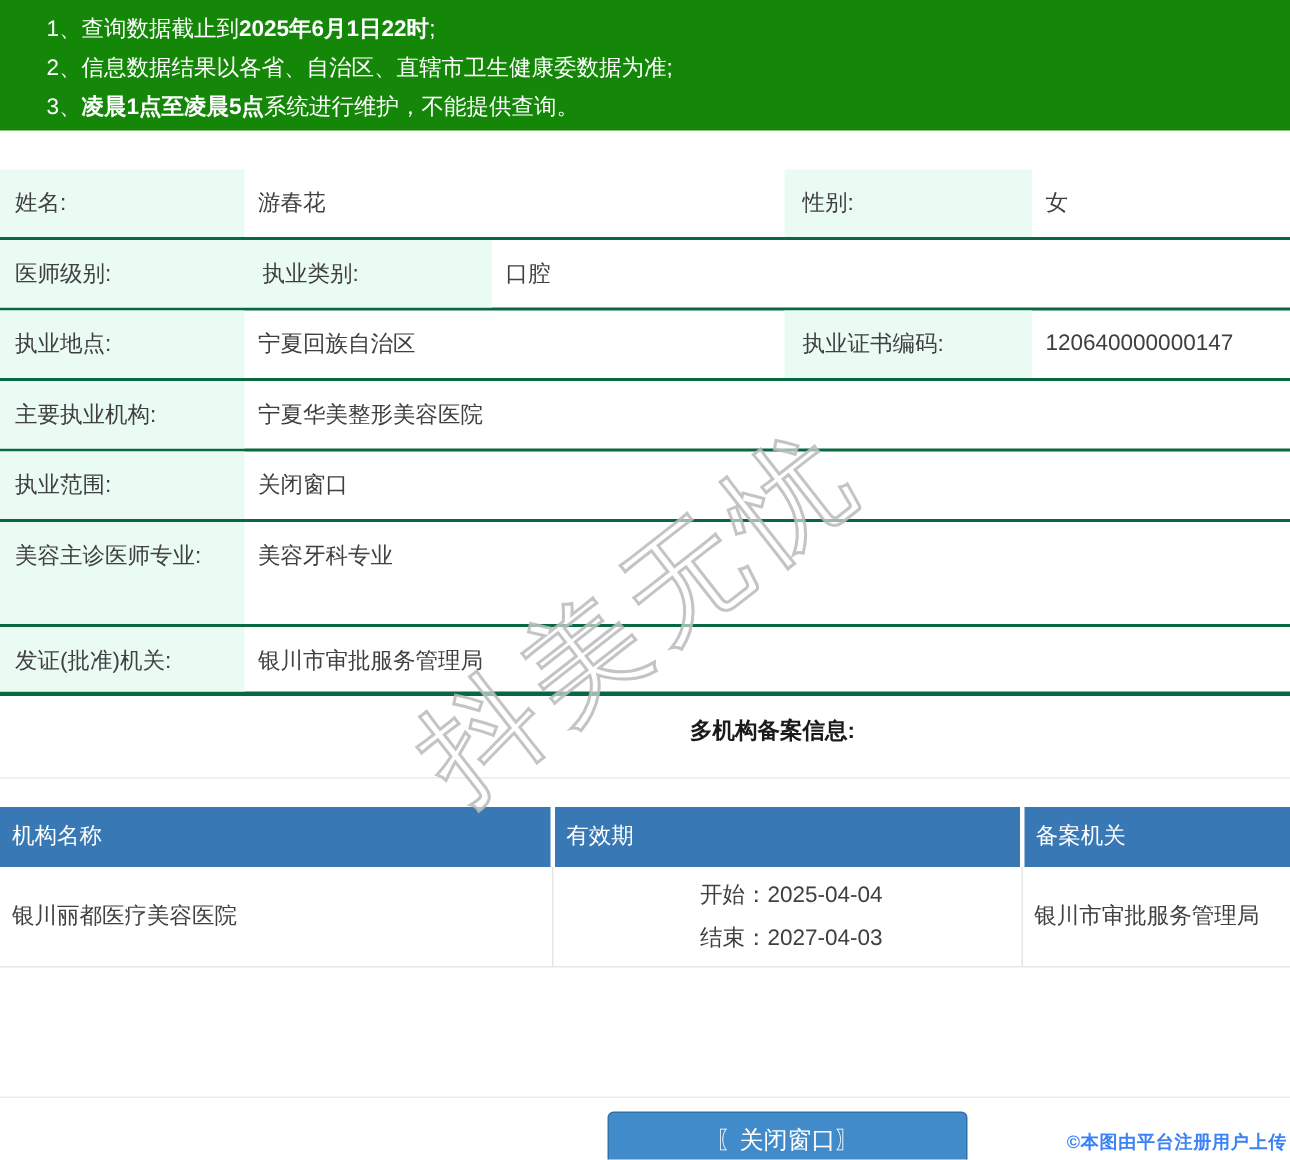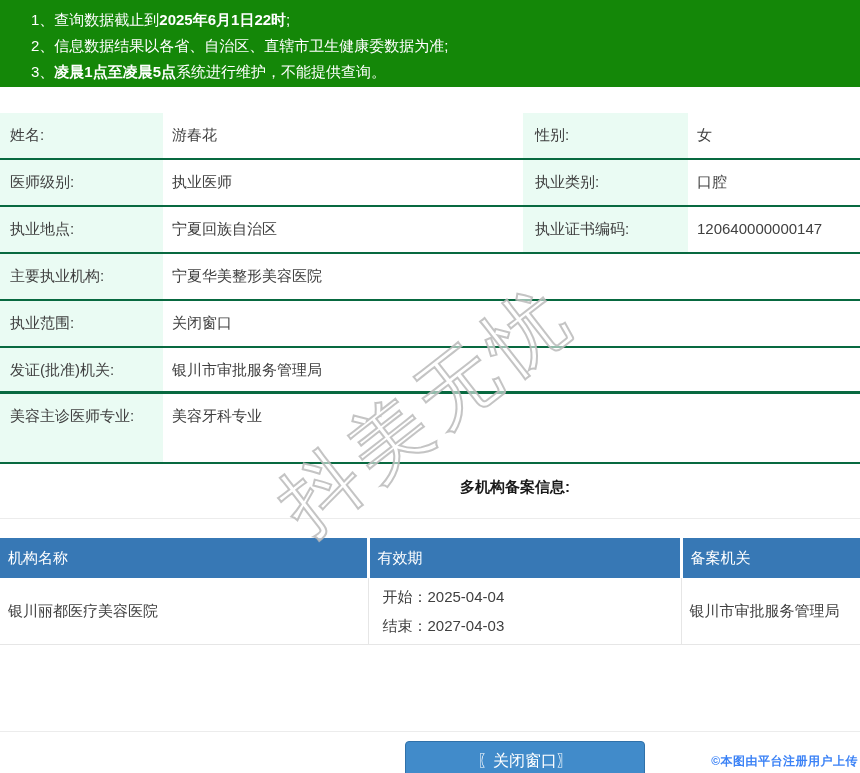--- a/index.html
+++ b/index.html
@@ -76,21 +76,21 @@
     font-family:Liberation Serif, serif;
   }
   .filing-table th + th { border-left:3px solid #ffffff; }
   .filing-table td {
     border-bottom:1px solid #e6e6e6;
     padding:4px 8px;
     vertical-align:middle;
     line-height:20px;
   }
   .filing-table td + td { border-left:1px solid #e6e6e6; }
-  .filing-table td.validity { padding-left:14px; }
+  .filing-table td.validity { padding-left:14px;text-align:center; }
   .validity div { line-height:29px; }
 
   .hr2 { margin-top:86px; border-top:1px solid #ececec; height:0; }
 
   
   .close-btn {
     position:absolute;
     left:405px; top:741px;
     width:240px; height:40px;
     background:#418bca;
@@ -142,21 +142,20 @@
 
   <div class="irow">
     <div class="lcell">姓名:</div>
     <div class="vcell v-left">游春花</div>
     <div class="lcell lcell-r">性别:</div>
     <div class="vcell v-flex">女</div>
   </div>
 
   <div class="irow">
     <div class="lcell">医师级别:</div>
-    <div class="vcell v-left">执业医师</div>
     <div class="lcell lcell-r">执业类别:</div>
     <div class="vcell v-flex">口腔</div>
   </div>
 
   <div class="irow">
     <div class="lcell">执业地点:</div>
     <div class="vcell v-left">宁夏回族自治区</div>
     <div class="lcell lcell-r">执业证书编码:</div>
     <div class="vcell v-flex">120640000000147</div>
   </div>
@@ -164,28 +163,28 @@
   <div class="irow">
     <div class="lcell">主要执业机构:</div>
     <div class="vcell v-flex">宁夏华美整形美容医院</div>
   </div>
 
   <div class="irow">
     <div class="lcell">执业范围:</div>
     <div class="vcell v-flex">关闭窗口</div>
   </div>
 
+  <div class="irow tall">
+    <div class="lcell">美容主诊医师专业:</div>
+    <div class="vcell v-flex">美容牙科专业</div>
+  </div>
+
   <div class="irow last">
     <div class="lcell">发证(批准)机关:</div>
     <div class="vcell v-flex">银川市审批服务管理局</div>
-  </div>
-
-  <div class="irow tall">
-    <div class="lcell">美容主诊医师专业:</div>
-    <div class="vcell v-flex">美容牙科专业</div>
   </div>
 
 </div>
 
 <div class="filing-title">多机构备案信息:</div>
 <div class="hr1"></div>
 
 <table class="filing-table">
   <colgroup>
     <col style="width:368px">

